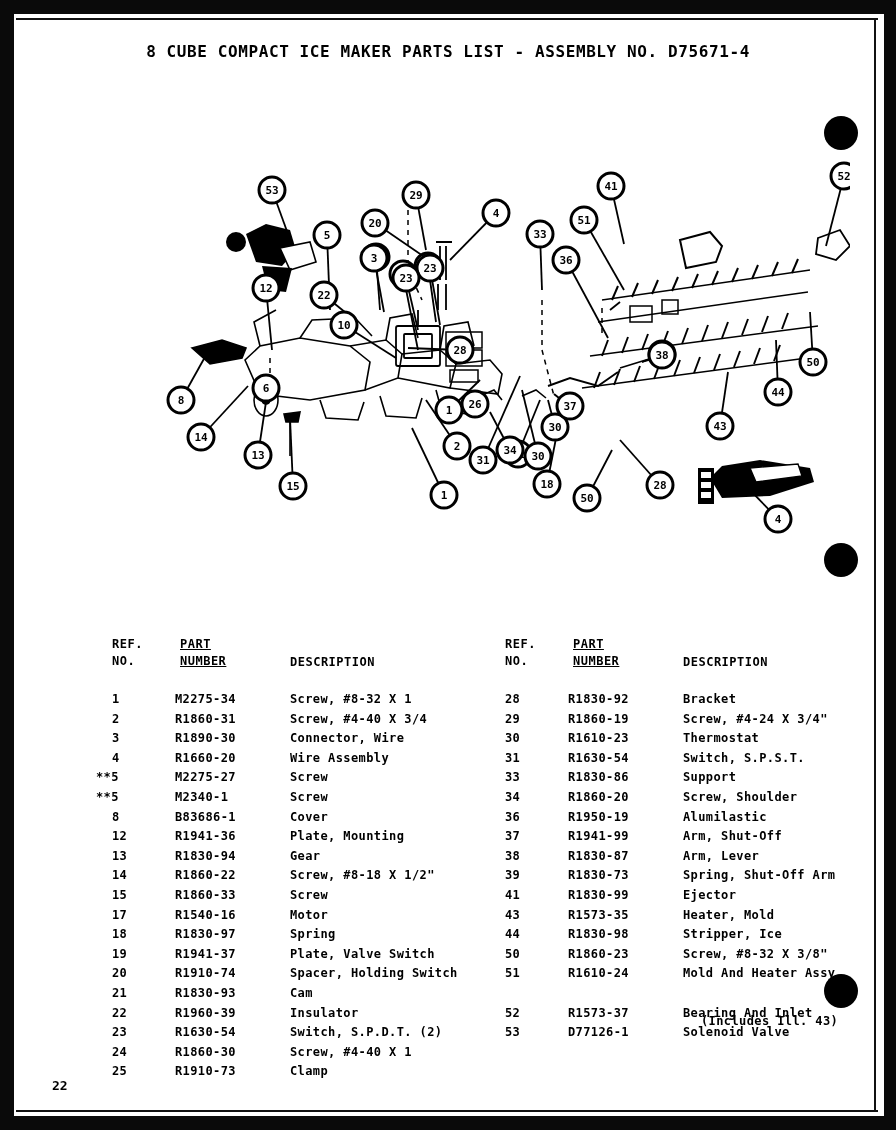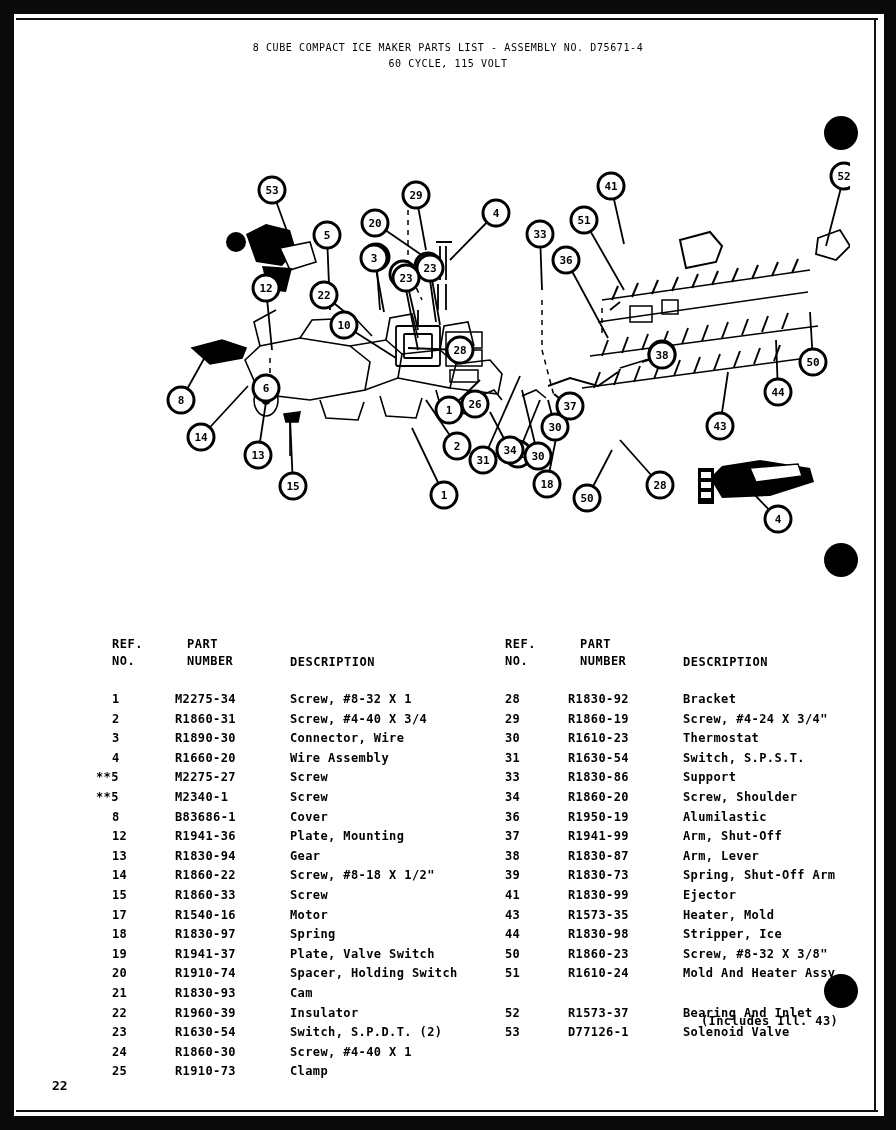--- a/index.html
+++ b/index.html
@@ -52,23 +52,23 @@
   
   #title-block {
     position: absolute;
     left: 0;
     top: 40px;
     width: 896px;
     text-align: center;
     line-height: 1.55;
   }
   #title-block .tline {
-    font-size: 10px;
+    font-size: 16px;
     letter-spacing: 0.6px;
-    font-weight: normal;
+    font-weight: bold;
     white-space: pre;
   }
 
   
   #diagram-area {
     position: absolute;
     left: 150px;
     top: 150px;
     width: 700px;
     height: 400px;
@@ -98,21 +98,21 @@
     font-weight: bold;
     letter-spacing: 0.5px;
     line-height: 1.45;
   }
   .hdr-ref, .hdr-part, .hdr-desc {
     position: absolute;
     top: 0;
     white-space: pre;
   }
   .hdr-ref  { left: 0px; }
-  .hdr-part { left: 75px; }
+  .hdr-part { left: 68px; text-decoration: underline; }
   .hdr-desc { left: 178px; top: 18px; }
 
   .rows { position: relative; margin-top: 14px; }
   .prow {
     position: relative;
     height: 19.6px;
     font-size: 12px;
     letter-spacing: 0.4px;
     white-space: pre;
   }
@@ -173,21 +173,20 @@
   <div class="inner-rule r-top"></div>
   <div class="inner-rule r-bottom"></div>
   <div class="inner-rule r-right"></div>
 
   <div class="punch-hole" style="left:824px; top:116px;"></div>
   <div class="punch-hole" style="left:824px; top:543px;"></div>
   <div class="punch-hole" style="left:824px; top:974px;"></div>
 
   <div id="title-block">
     <div class="tline">8 CUBE COMPACT ICE MAKER PARTS LIST - ASSEMBLY NO. D75671-4</div>
-    <div class="tline">60 CYCLE, 115 VOLT</div>
   </div>
 
   <div id="diagram-area">
     <svg id="diagram-svg" width="700" height="400" viewBox="0 0 700 400">
 
       <g stroke="#000" fill="none" stroke-width="1.6">
         <path d="M95 210 L110 196 L150 188 L200 196 L220 212 L215 240 L160 250 L110 244 Z"></path>
         <path d="M150 188 L162 170 L205 168 L222 186"></path>
         <path d="M110 196 L104 172 L126 160"></path>
         <path d="M200 196 L236 190 L252 204 L248 228 L215 240"></path>

